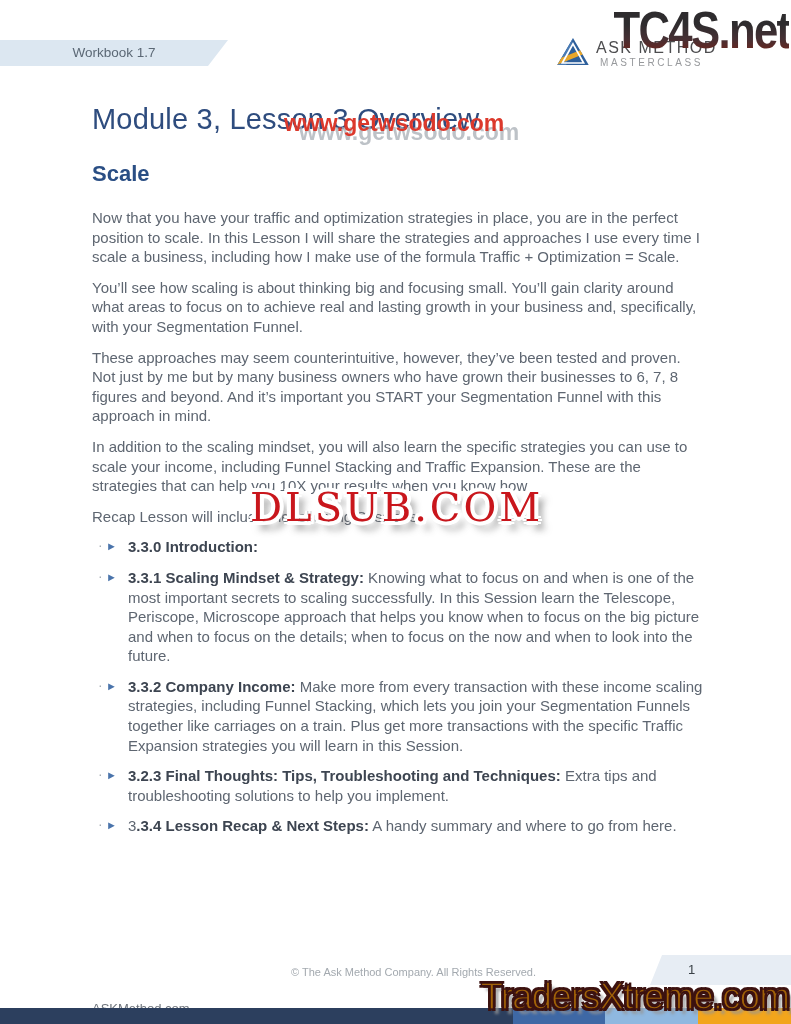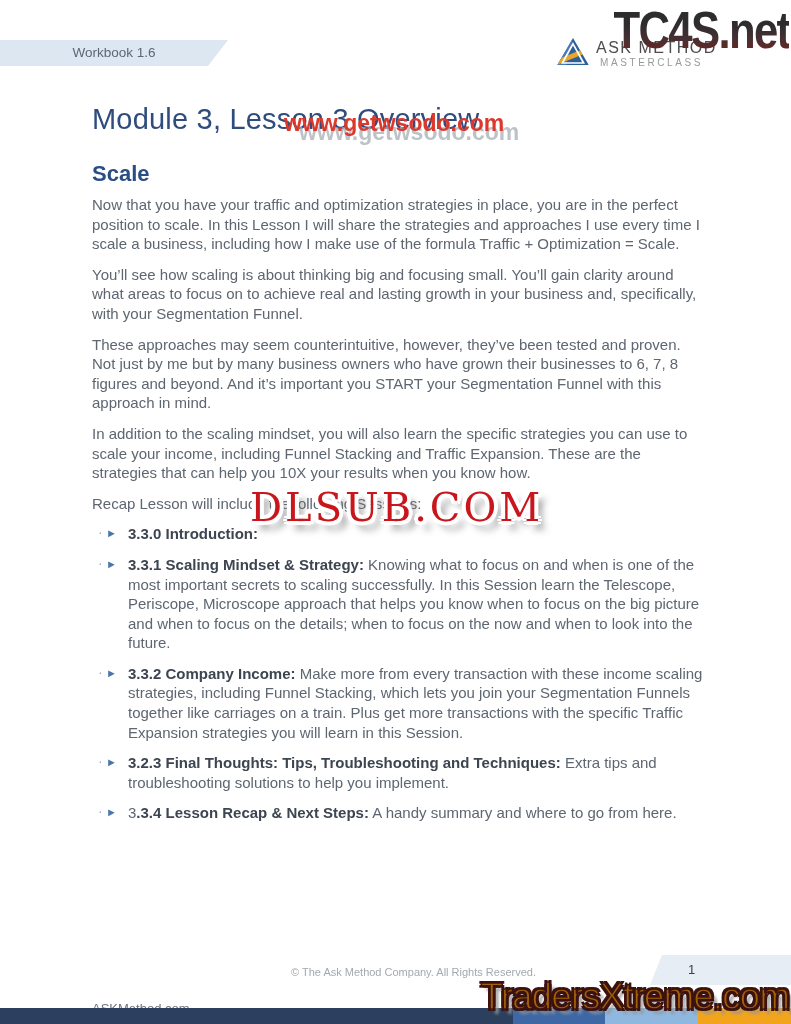--- a/index.html
+++ b/index.html
@@ -78,21 +78,21 @@
   
   .doc-title {
     position:absolute; left:92px; top:103px; z-index:2;
     font-size:29px; font-weight:400; color:#2e4c7e; letter-spacing:0.2px;
     white-space:nowrap;
   }
   .content {
     position:absolute; left:92px; top:161px; width:616px;
   }
   .section-heading {
-    font-size:22px; font-weight:700; color:#2a4e84; margin-bottom:8px;
+    font-size:22px; font-weight:700; color:#2a4e84; margin-bottom:21px;
   }
   .content p {
     font-size:15px; line-height:19.6px; color:#5e6671; margin-bottom:11px;
   }
   .sessions-list { list-style:none; margin-top:1px; }
   .sessions-list li {
     position:relative; padding-left:36px; margin-bottom:11px;
     font-size:15px; line-height:19.6px; color:#5e6671;
   }
   .bullet-dot {
@@ -127,21 +127,21 @@
   .seg-blue   { width:92px;  background:#3e68a5; }
   .seg-light  { width:93px;  background:#8fb8e0; }
   .seg-orange { width:93px;  background:#f2a51c; }
 </style>
 </head>
 <body>
 
 <div class="page">
 
   <div class="workbook-banner">
-    <span>Workbook 1.6</span>
+    <span>Workbook 1.7</span>
   </div>
 
   <div class="logo">
     <span class="logo-triangle">
       <svg width="34" height="31" viewBox="0 0 40 36">
         <defs>
             <clipPath id="tri">
               <polygon points="20,2 38.5,34 1.5,34"></polygon>
             </clipPath>
           </defs>

